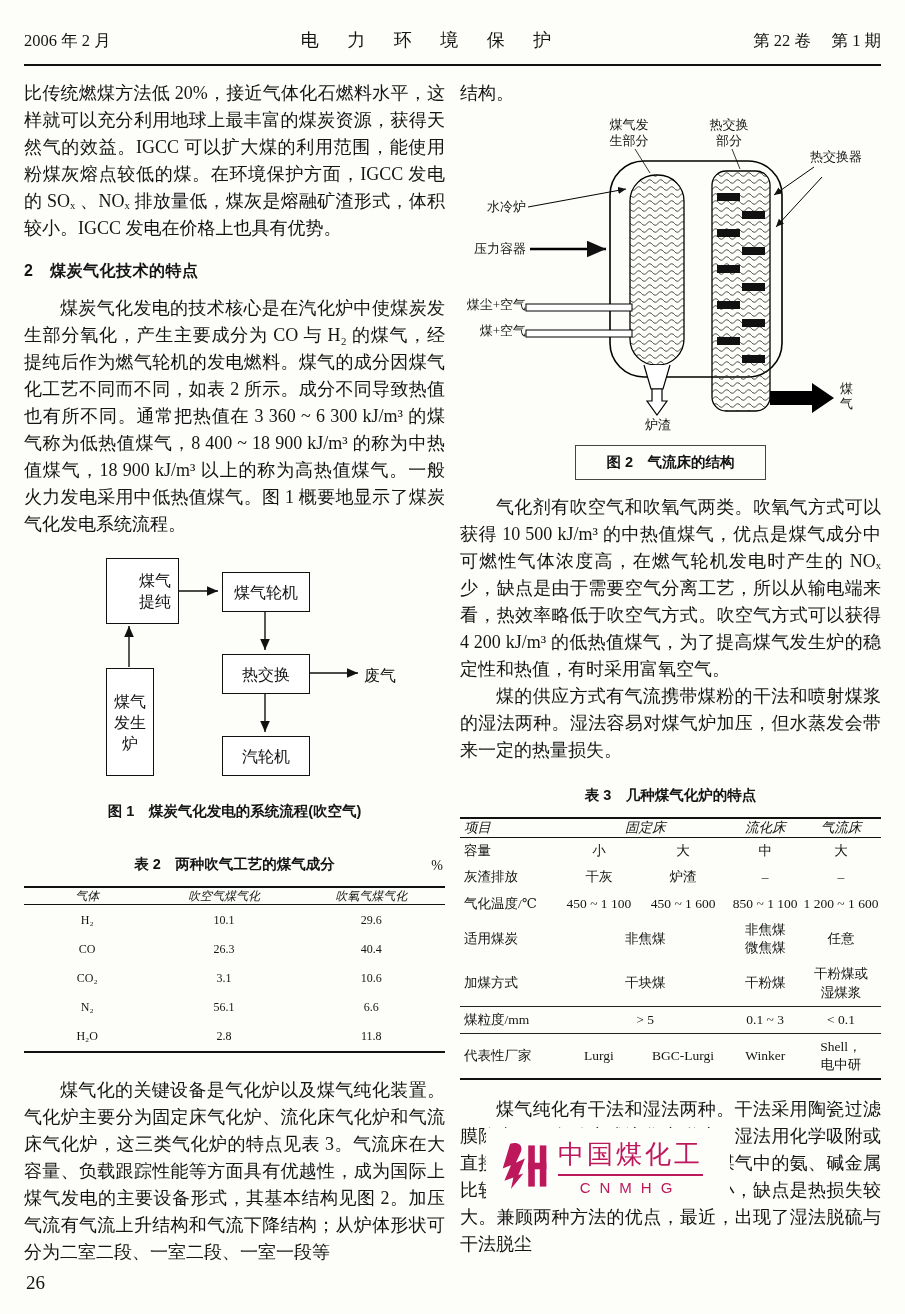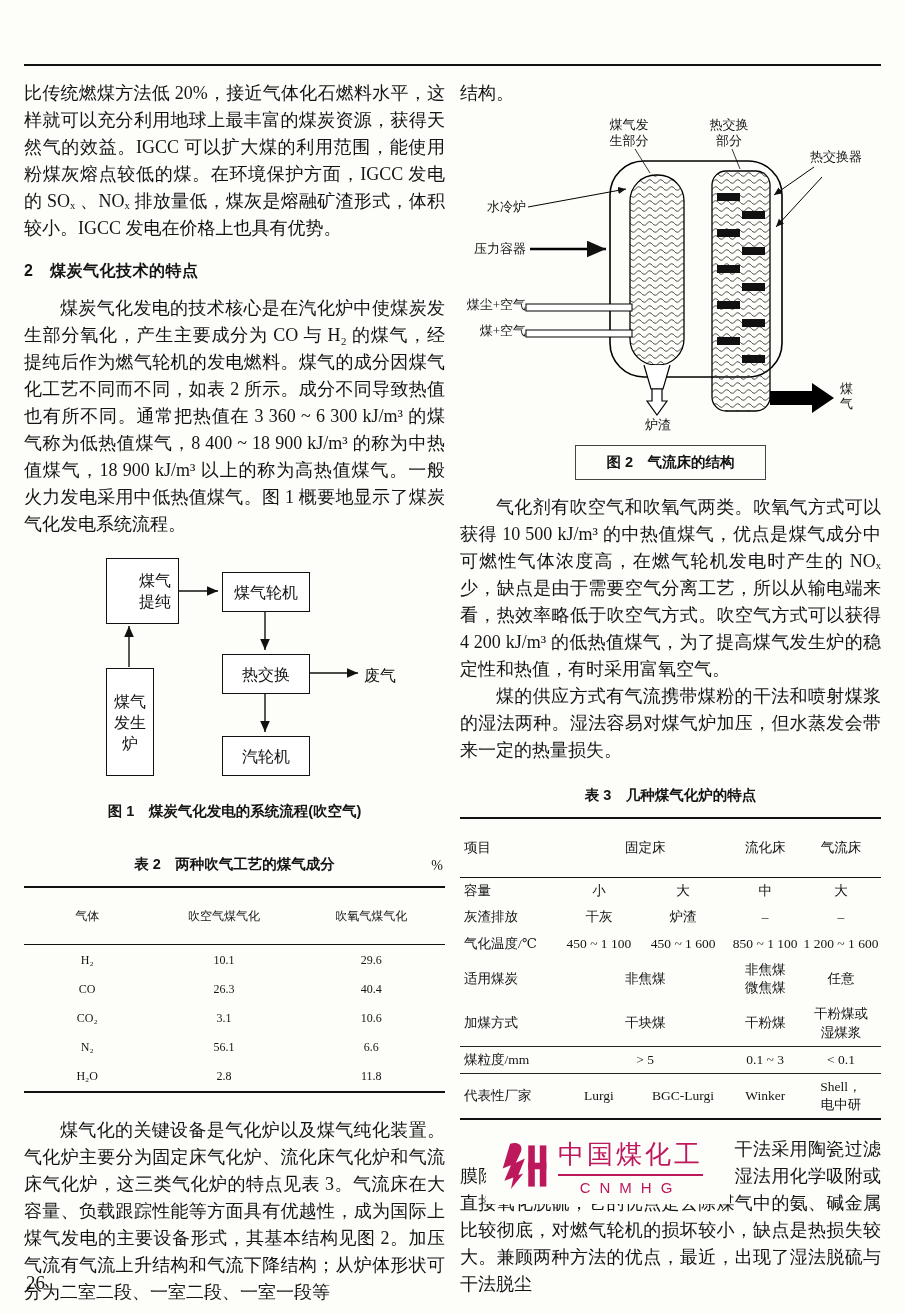--- a/index.html
+++ b/index.html
@@ -33,21 +33,21 @@
 
   .fig-caption{font-family:"Liberation Sans","DejaVu Sans",sans-serif;font-weight:bold;font-size:14.5px;text-align:center;margin-top:10px;}
   .caption-boxed{display:table;margin:8px auto 0;border:1px solid #444;padding:3px 30px;font-family:"Liberation Sans","DejaVu Sans",sans-serif;font-weight:bold;font-size:14.5px;}
 
   
   .table-block{margin-top:26px;}
   .table-title{position:relative;text-align:center;font-family:"Liberation Sans","DejaVu Sans",sans-serif;font-weight:bold;font-size:14.5px;margin-bottom:8px;}
   .table-title .unit{position:absolute;right:2px;top:1px;font-weight:normal;font-family:"Liberation Serif","DejaVu Serif",serif;font-size:14px;}
   table.sci{width:100%;border-collapse:collapse;border-top:2px solid #111;border-bottom:2px solid #111;font-size:12px;line-height:1.35;}
   table.sci thead tr{border-bottom:1px solid #111;}
-  table.sci th{font-weight:normal;padding:20px 2px;text-align:center;}
+  table.sci th{font-weight:normal;padding:0 2px;text-align:center;font-style:italic;}
   table.sci td{padding:6.5px 2px;text-align:center;}
   #table3{font-size:13.5px;}
   #table3 td{padding:4px 2px;}
   #table3 td:first-child, #table3 th:first-child{text-align:left;padding-left:4px;}
   #table3 tbody tr:nth-child(6){border-top:1px solid #222;}
   #table3 tbody tr:nth-child(7){border-top:1px solid #222;}
 
   
   .fig2{position:relative;height:322px;margin-top:8px;}
   .fig2 svg.fig2-svg{position:absolute;left:0;top:0;}
@@ -68,20 +68,25 @@
   .watermark{position:absolute;left:486px;top:1128px;width:244px;height:76px;background:#fdfdfa;display:flex;align-items:center;gap:10px;color:#e03c31;padding:2px 6px;box-sizing:border-box;}
   .wm-logo{width:56px;height:56px;flex:none;}
   .wm-cn{font-family:"Liberation Sans","DejaVu Sans",sans-serif;font-size:26px;letter-spacing:3px;border-bottom:2px solid currentColor;padding-bottom:2px;white-space:nowrap;}
   .wm-en{font-family:"Liberation Sans","DejaVu Sans",sans-serif;font-size:15px;letter-spacing:9px;margin-top:3px;}
 </style>
 </head>
 <body>
 
 <div class="page">
 
+  <div class="hdr">
+    <span>2006 年 2 月</span>
+    <span class="journal">电 力 环 境 保 护</span>
+    <span>第 22 卷　 第 1 期</span>
+  </div>
   <div class="hdr-rule"></div>
 
   <div class="col col-left">
     <p class="para">比传统燃煤方法低 20%，接近气体化石燃料水平，这样就可以充分利用地球上最丰富的煤炭资源，获得天然气的效益。IGCC 可以扩大煤的利用范围，能使用粉煤灰熔点较低的煤。在环境保护方面，IGCC 发电的 SOₓ 、NOₓ 排放量低，煤灰是熔融矿渣形式，体积较小。IGCC 发电在价格上也具有优势。</p>
 
     <h2 class="section">2　煤炭气化技术的特点</h2>
 
     <p class="para indent">煤炭气化发电的技术核心是在汽化炉中使煤炭发生部分氧化，产生主要成分为 CO 与 H₂ 的煤气，经提纯后作为燃气轮机的发电燃料。煤气的成分因煤气化工艺不同而不同，如表 2 所示。成分不同导致热值也有所不同。通常把热值在 3 360 ~ 6 300 kJ/m³ 的煤气称为低热值煤气，8 400 ~ 18 900 kJ/m³ 的称为中热值煤气，18 900 kJ/m³ 以上的称为高热值煤气。一般火力发电采用中低热值煤气。图 1 概要地显示了煤炭气化发电系统流程。</p>
 
     <div class="fig1">

